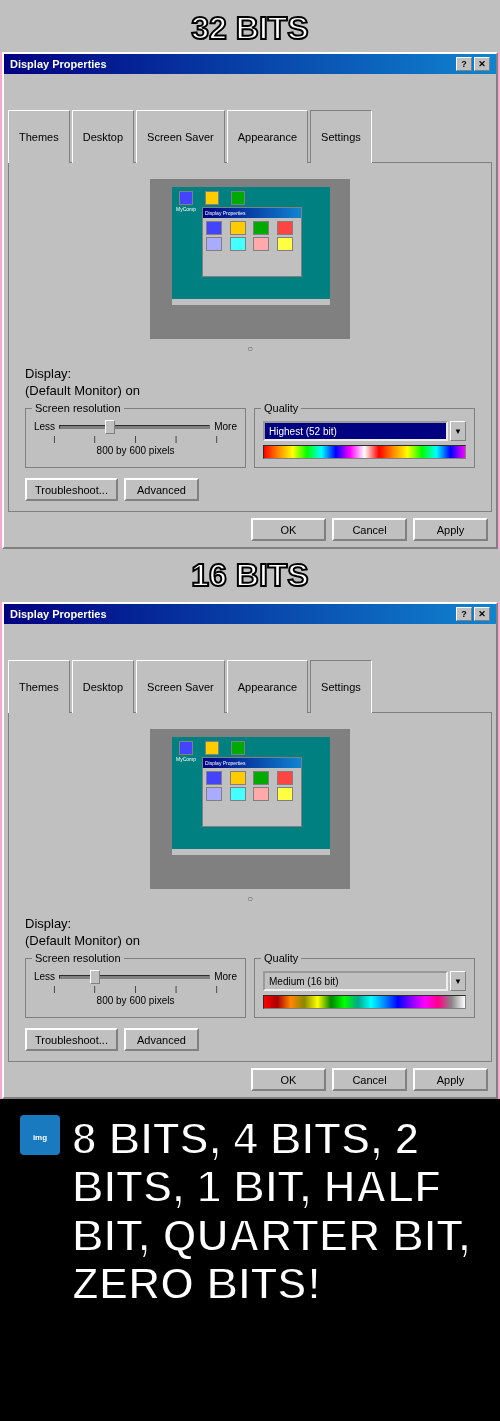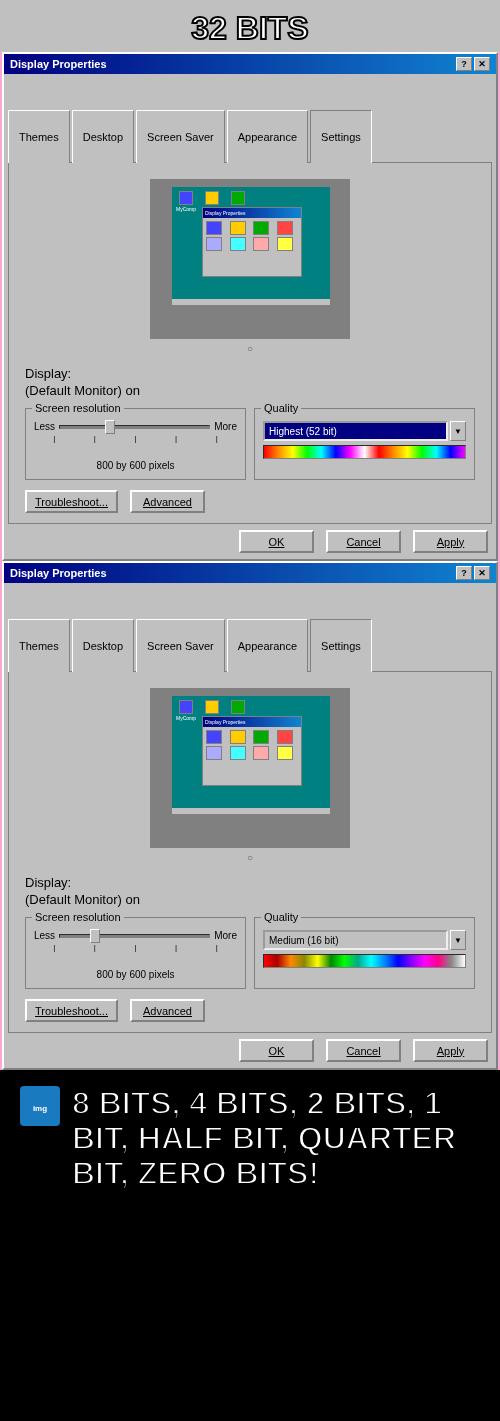--- a/index.html
+++ b/index.html
@@ -274,21 +274,21 @@
       display: flex;
       justify-content: space-around;
       font-size: 8px;
       color: #000;
       margin-top: 2px;
     }
 
     .pixels-label {
       text-align: center;
       font-size: 10px;
-      margin-top: 17px;
+      margin-top: 2px;
     }
 
     .quality-dropdown {
       display: flex;
       align-items: center;
       margin-top: 8px;
       gap: 2px;
     }
 
     .dropdown-box {
@@ -333,22 +333,21 @@
         #ff0000, #aa0000, #ff8800, #888800, #ffff00, #008800, #00ff00, #00aa88,
         #00ffff, #0088ff, #0000ff, #8800ff, #ff00ff, #ff0088, #888888, #ffffff
       );
       border: 1px inset #808080;
     }
 
     .button-row {
       display: flex;
       justify-content: flex-end;
       padding: 6px 8px 2px 8px;
-      gap: 12px;
-      text-decoration: underline;
+      gap: 6px;
     }
 
     .win-button {
       min-width: 75px;
       height: 23px;
       background: #c0c0c0;
       border: 2px solid;
       border-color: #ffffff #808080 #808080 #ffffff;
       font-size: 11px;
       cursor: pointer;
@@ -387,21 +386,21 @@
       align-items: center;
       justify-content: center;
       color: white;
       font-size: 10px;
       font-weight: bold;
       flex-shrink: 0;
     }
 
     .bottom-meme-text {
       color: white;
-      font-size: 32px;
+      font-size: 44px;
       font-weight: 900;
       font-family: Impact, 'Arial Black', sans-serif;
       text-transform: uppercase;
       -webkit-text-stroke: 2px black;
       line-height: 1.1;
     }
   </style>
 </head>
 <body>
 
@@ -509,20 +508,21 @@
       </div>
     </div>
 
     <div class="button-row">
       <button class="win-button">OK</button>
       <button class="win-button">Cancel</button>
       <button class="win-button">Apply</button>
     </div>
   </div>
 
+  <div class="meme-label">16 BITS</div>
 
   <div class="dialog">
     <div class="title-bar">
       <span>Display Properties</span>
       <div class="title-bar-buttons">
         <div class="title-btn">?</div>
         <div class="title-btn">✕</div>
       </div>
     </div>
 

